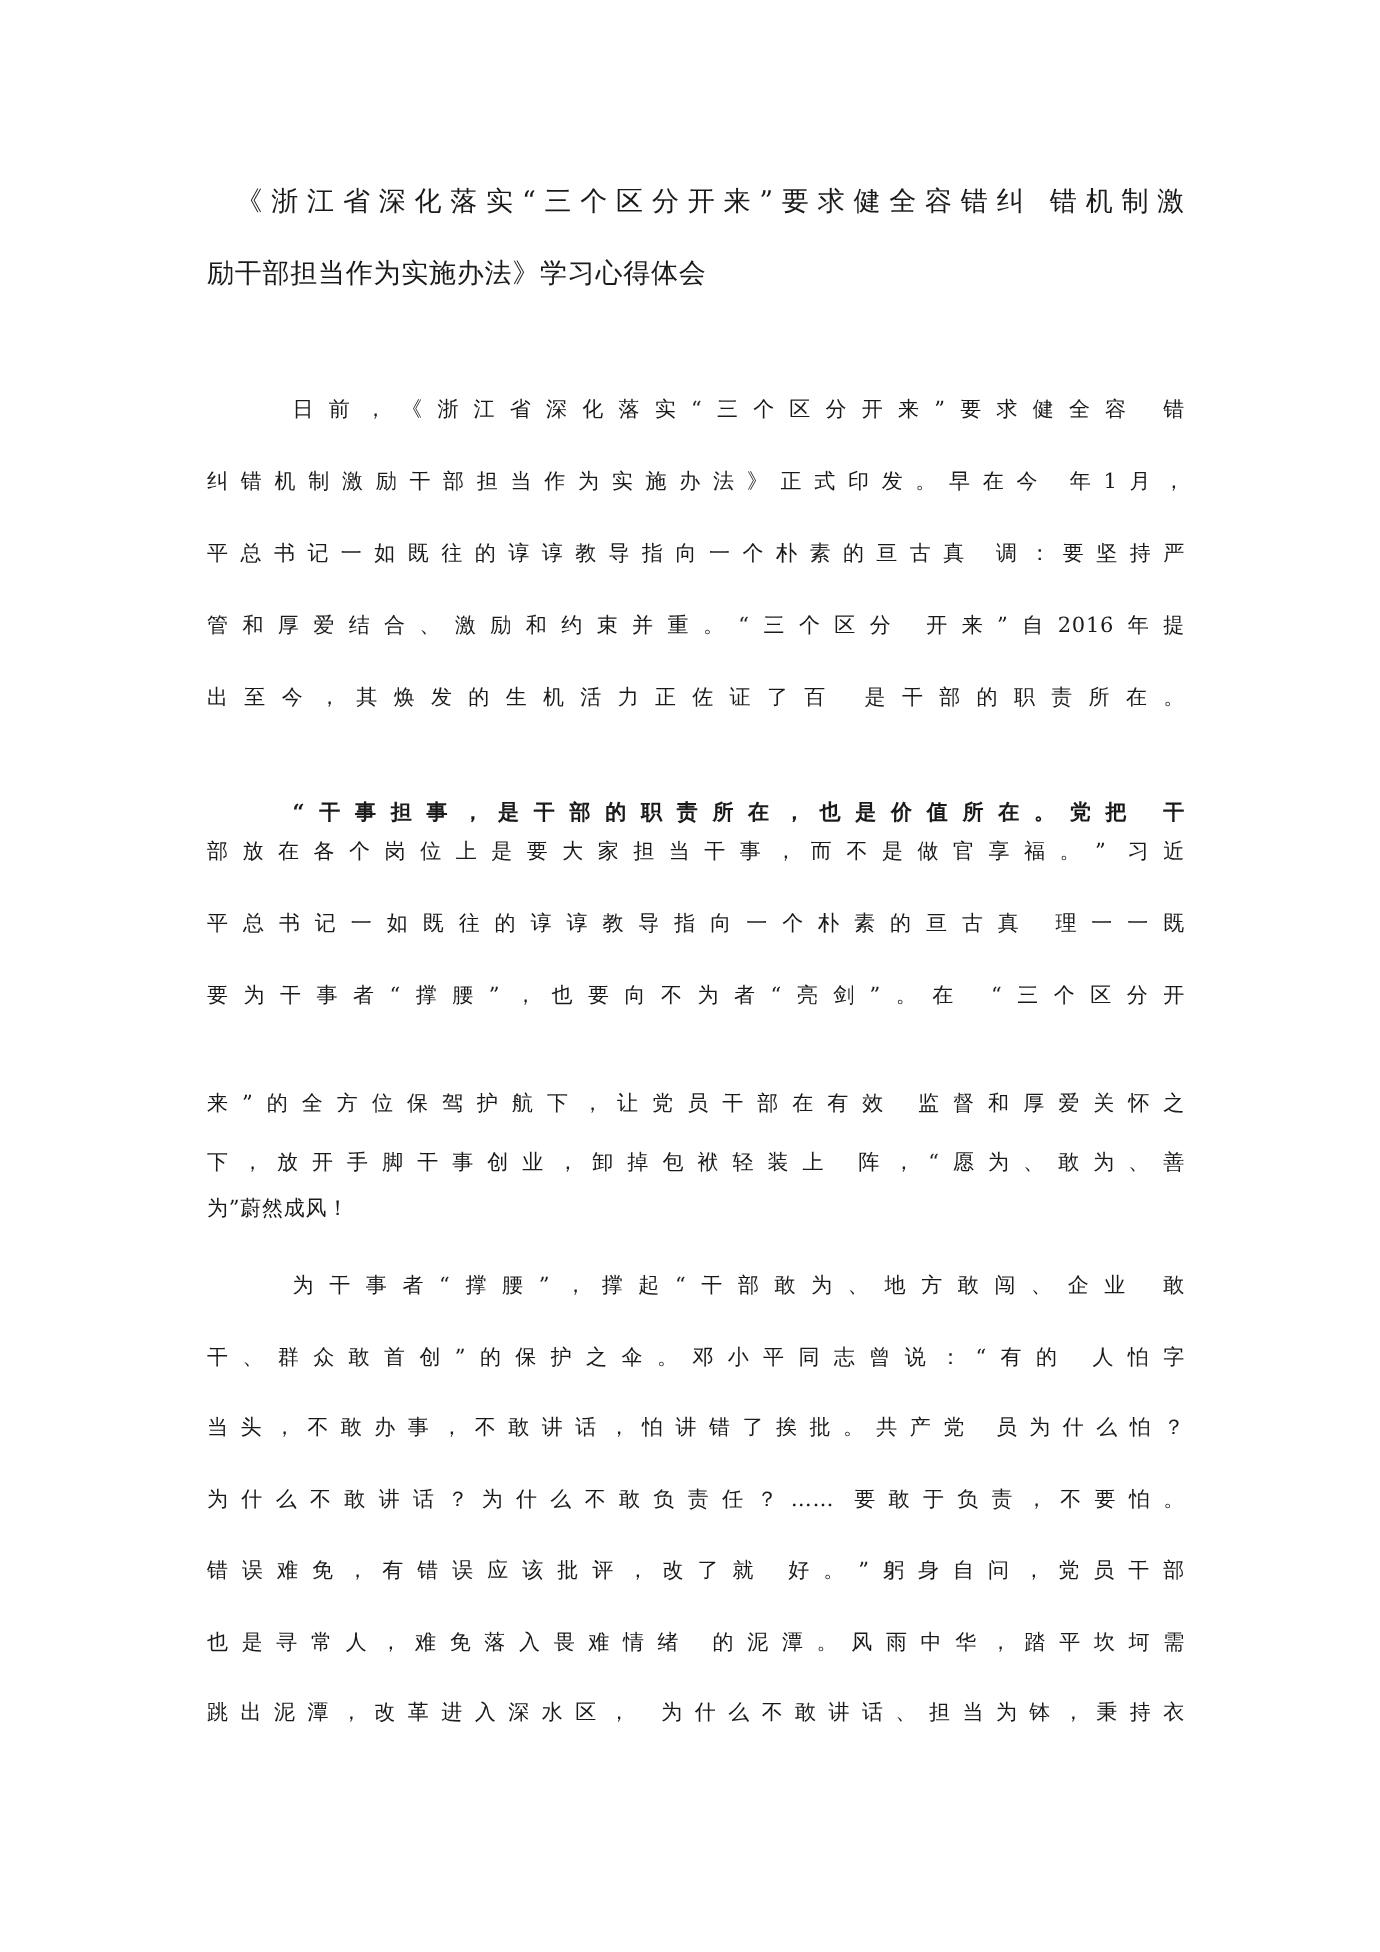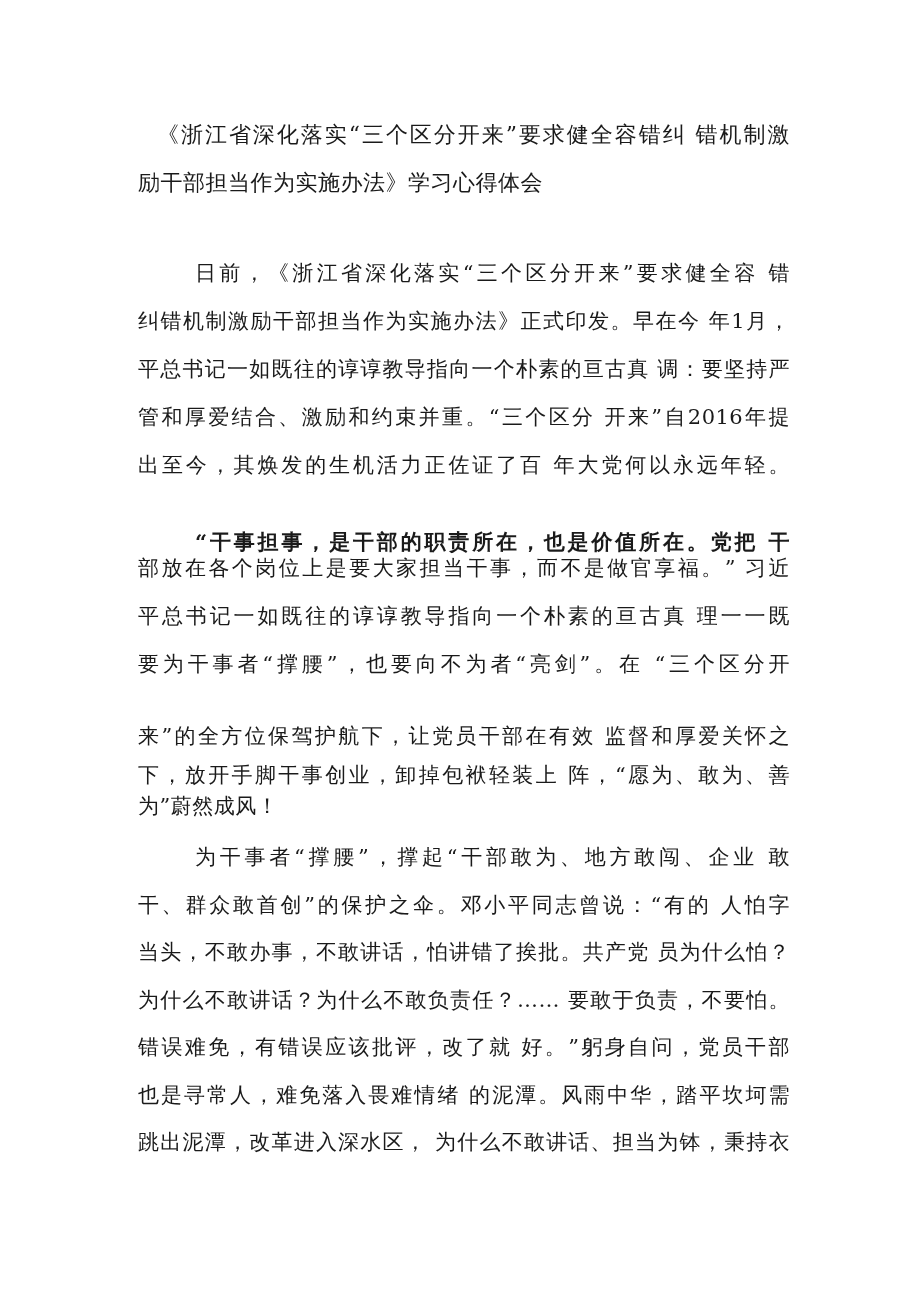--- a/index.html
+++ b/index.html
@@ -20,35 +20,35 @@
     left: 138px;
     top: 0;
     width: 652px;
   }
   .line {
     position: absolute;
     left: 0;
     width: 652px;
     height: 30px;
     line-height: 30px;
-    font-size: 21px;
+    font-size: 14px;
     white-space: nowrap;
     text-align: justify;
     text-align-last: justify;
     letter-spacing: 0.5px;
   }
   .line.last {
     text-align-last: left;
   }
   .line.indent {
     left: 57px;
     width: 595px;
   }
   .title .line {
-    font-size: 22px;
+    font-size: 18px;
   }
   .title .line.indent {
     left: 19px;
     width: 633px;
   }
 </style>
 </head>
 <body>
 
 <div class="page">
@@ -56,21 +56,21 @@
   <div class="title">
     <div class="line indent" style="top:120px;">《浙江省深化落实“三个区分开来”要求健全容错纠 错机制激</div>
     <div class="line last" style="top:168px;">励干部担当作为实施办法》学习心得体会</div>
   </div>
 
   <div class="paragraph">
     <div class="line indent" style="top:258px;">日前，《浙江省深化落实“三个区分开来”要求健全容 错</div>
     <div class="line" style="top:306px;">纠错机制激励干部担当作为实施办法》正式印发。早在今 年1月，</div>
     <div class="line" style="top:354px;">平总书记一如既往的谆谆教导指向一个朴素的亘古真 调：要坚持严</div>
     <div class="line" style="top:402px;">管和厚爱结合、激励和约束并重。“三个区分 开来”自2016年提</div>
-    <div class="line" style="top:450px;">出至今，其焕发的生机活力正佐证了百 年大党何以永远年轻。</div>
+    <div class="line" style="top:450px;">出至今，其焕发的生机活力正佐证了百 是干部的职责所在。</div>
   </div>
 
   <div class="paragraph">
     <div class="line indent" style="top:527px;font-weight:bold;">“干事担事，是干部的职责所在，也是价值所在。党把 干</div>
     <div class="line" style="top:553px;">部放在各个岗位上是要大家担当干事，而不是做官享福。” 习近</div>
     <div class="line" style="top:601px;">平总书记一如既往的谆谆教导指向一个朴素的亘古真 理一一既</div>
     <div class="line" style="top:649px;">要为干事者“撑腰”，也要向不为者“亮剑”。在 “三个区分开</div>
     <div class="line" style="top:696px;margin-top:25px;">来”的全方位保驾护航下，让党员干部在有效 监督和厚爱关怀之</div>
     <div class="line" style="top:760px;">下，放开手脚干事创业，卸掉包袱轻装上 阵，“愿为、敢为、善</div>
     <div class="line last" style="top:791px;">为”蔚然成风！</div>

